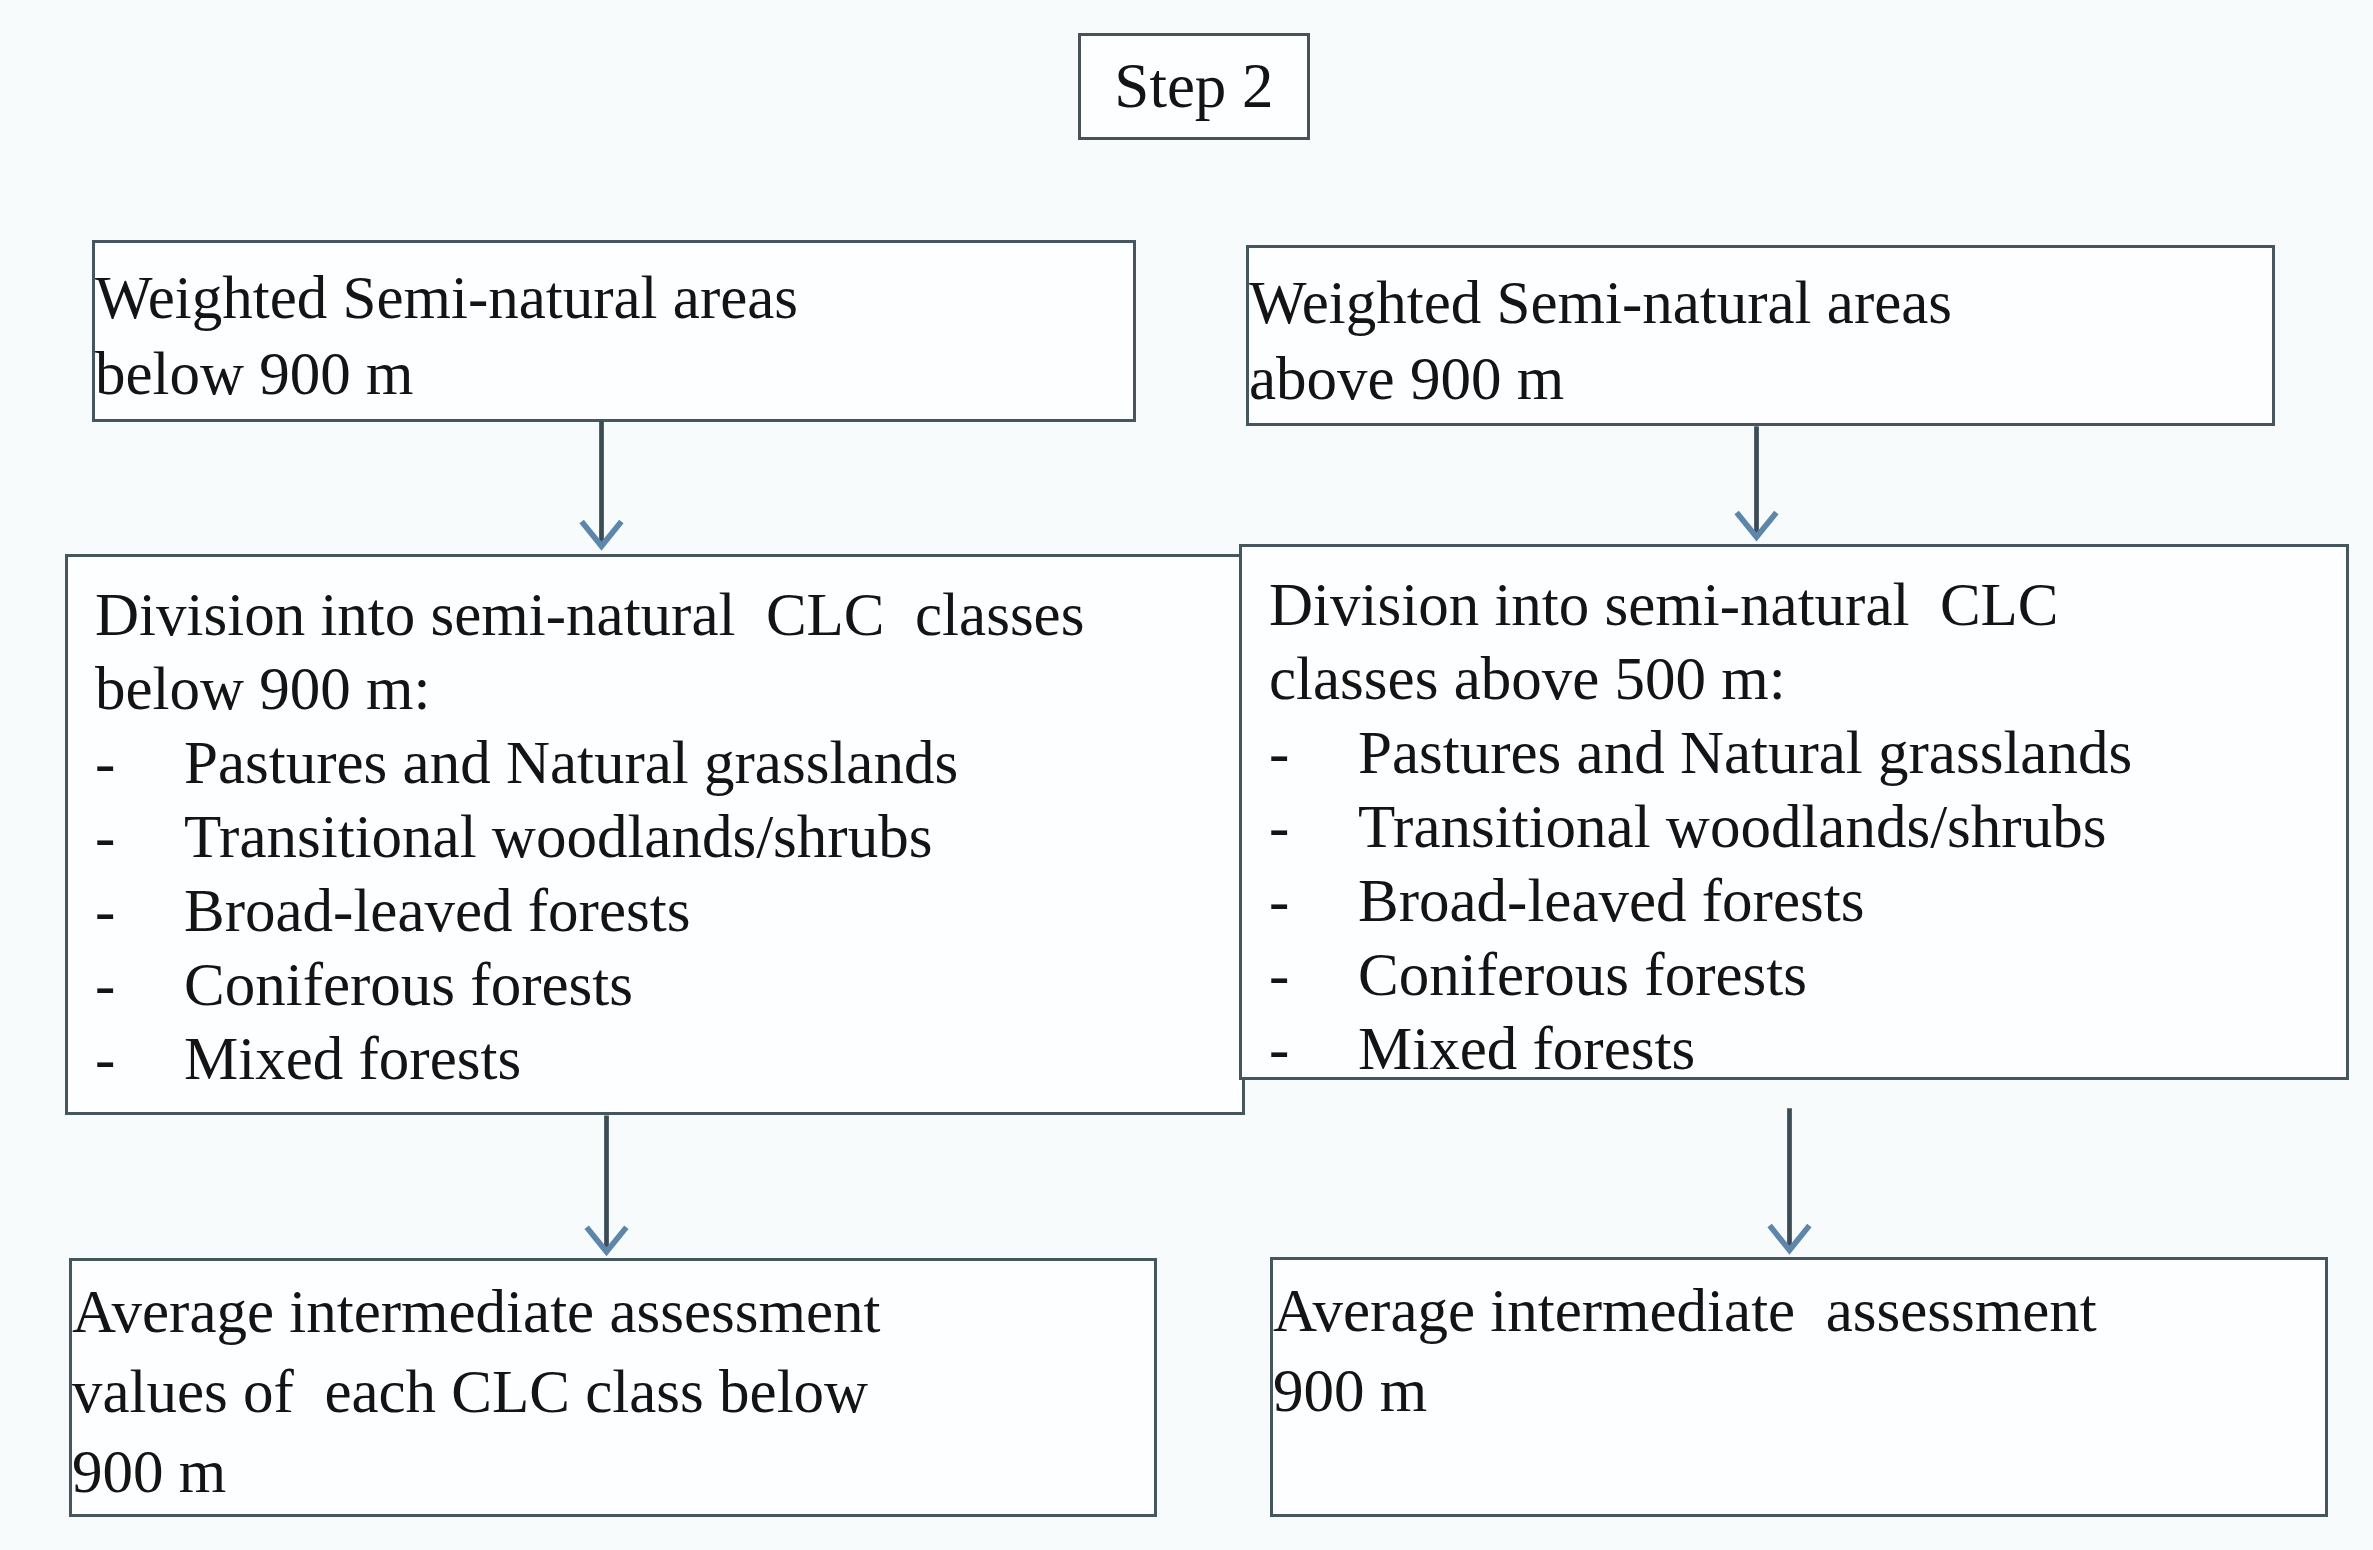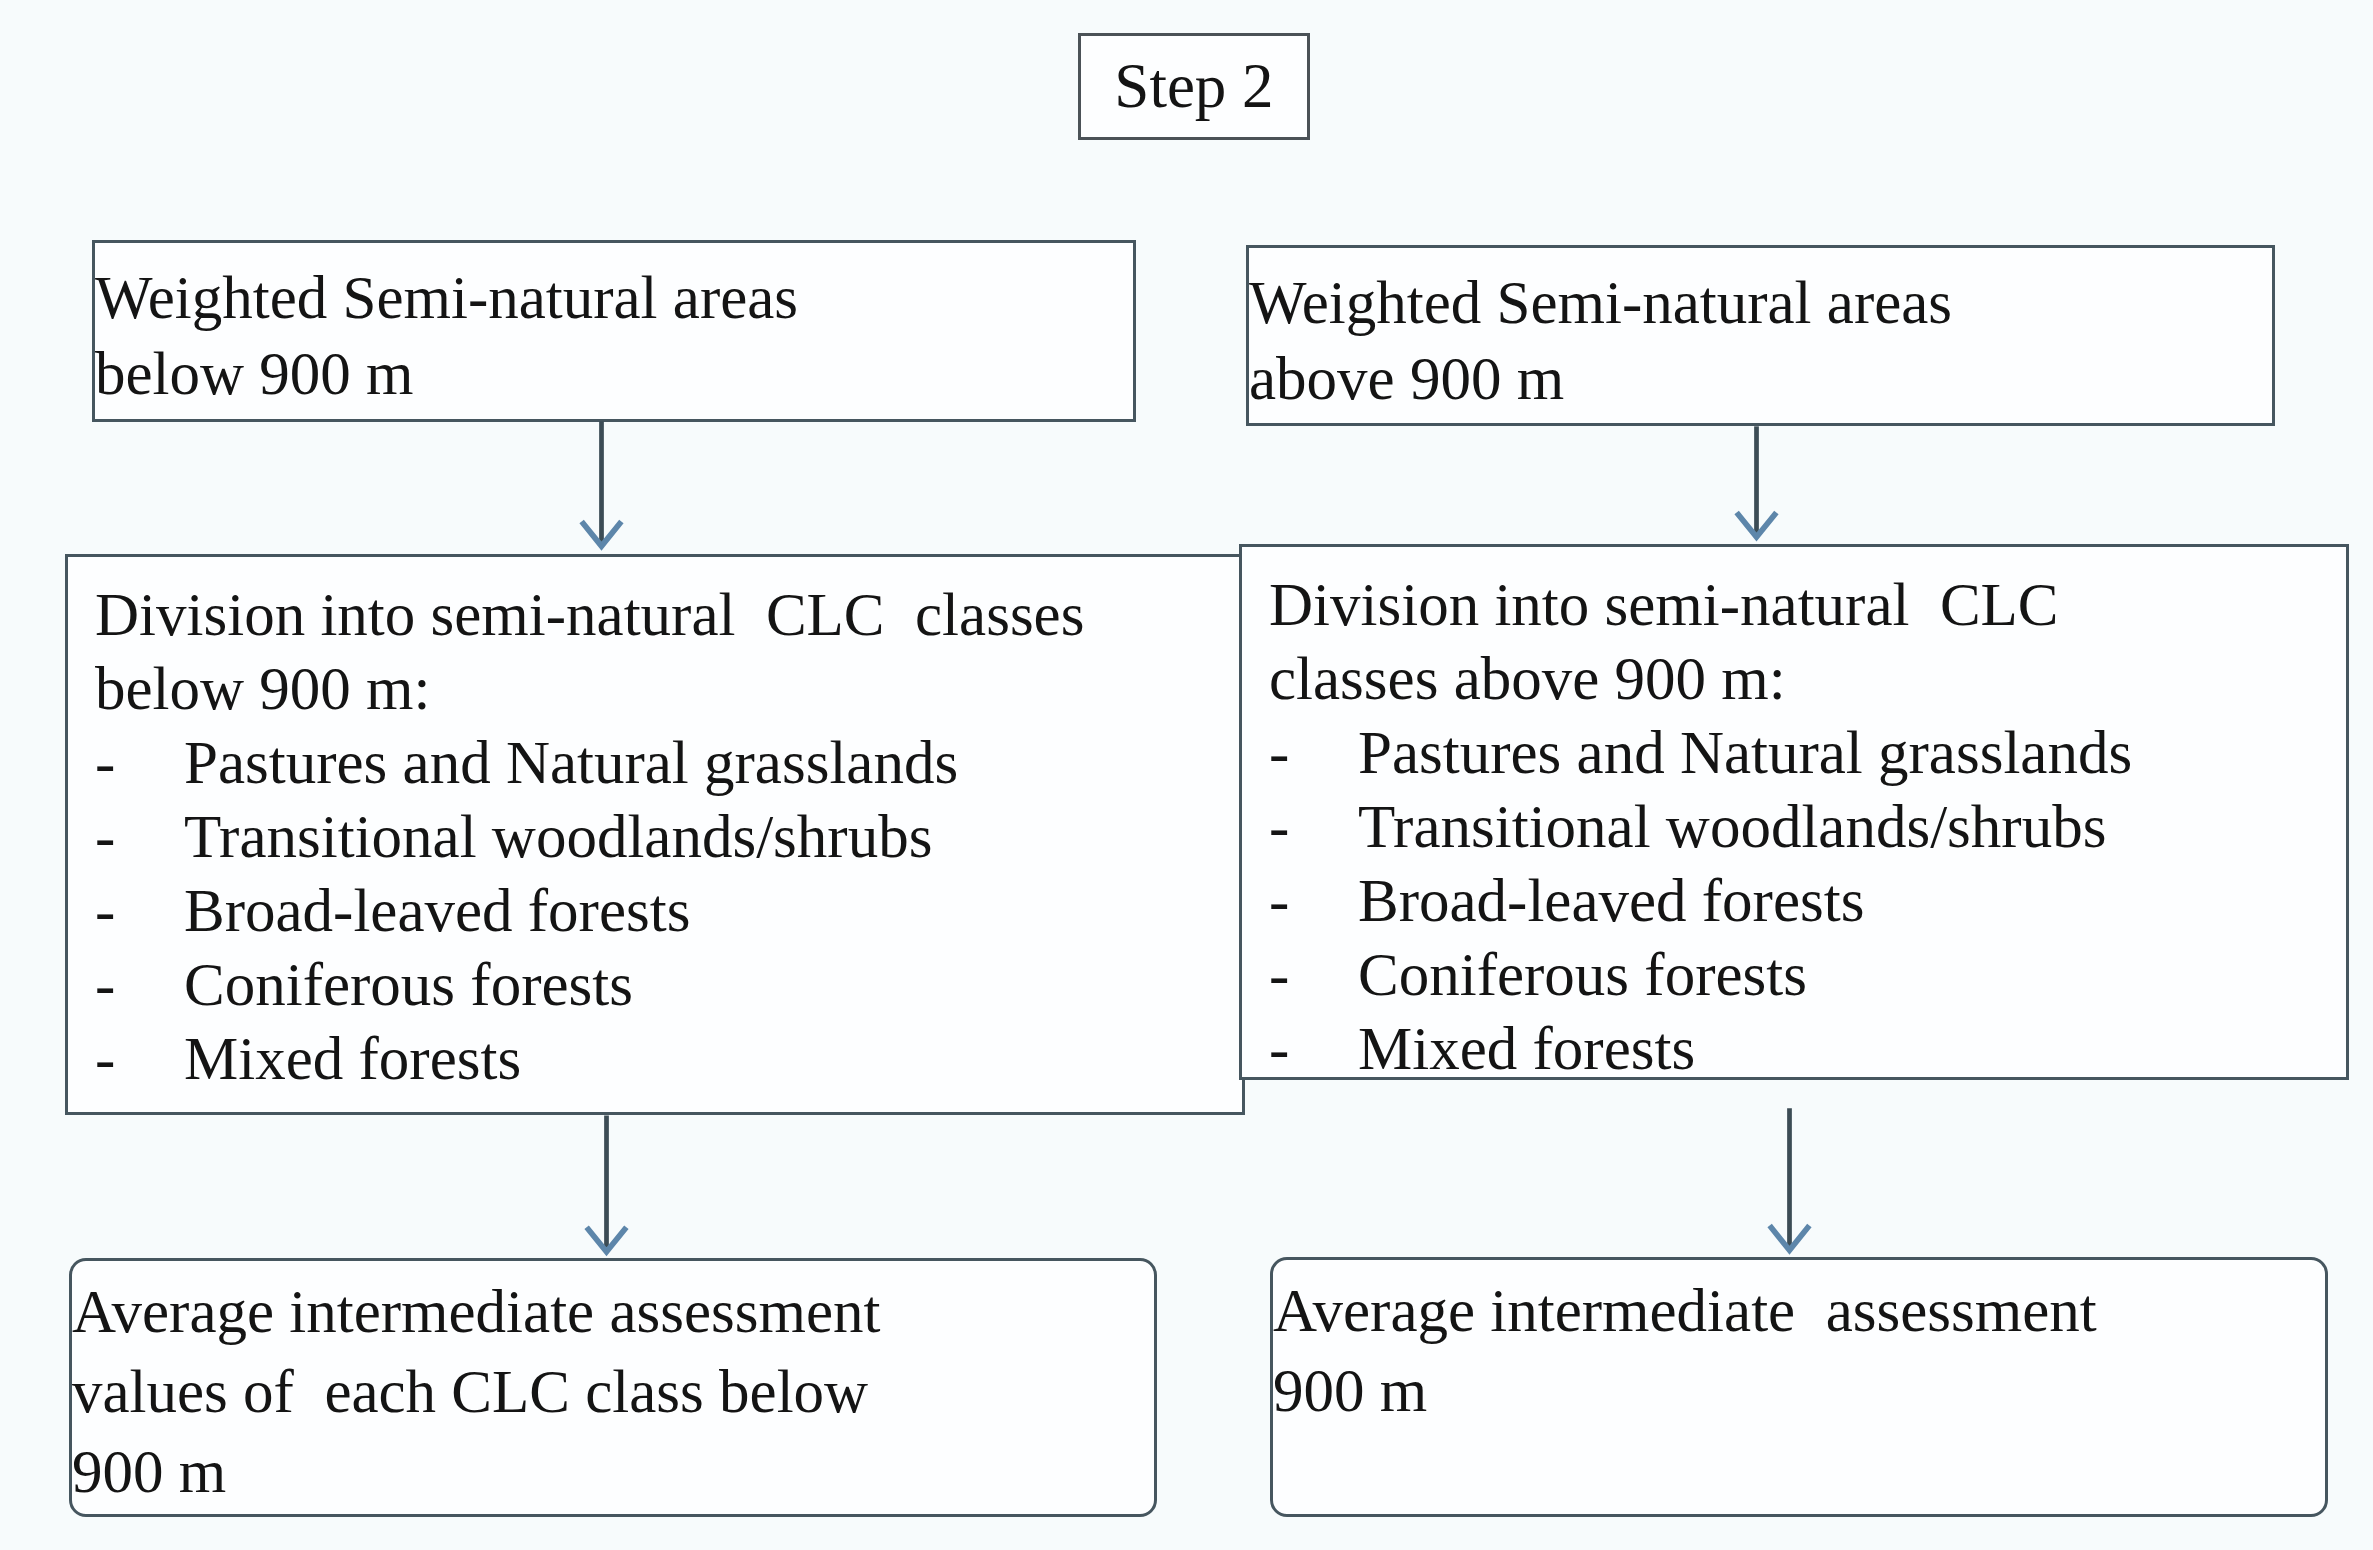--- a/index.html
+++ b/index.html
@@ -46,21 +46,21 @@
   .top-box { padding-top: 17px; }
   .mid-box { padding: 21px 27px 0 27px; }
   .mid-box .line { line-height: 74px; }
   .bullet-row { display: flex; }
   .bullet {
     width: 89px;
     flex: 0 0 89px;
     font-size: 61px;
     line-height: 74px;
   }
-  .bottom-box { padding-top: 11.4px; border-radius: 17px; }
+  .bottom-box { padding-top: 11.4px; }
   .bottom-box .line { line-height: 80px; }
   .arrow { position: absolute; width: 53px; }
   .arrow svg { display: block; }
   .arrow-shaft { stroke: var(--arrow-shaft); stroke-width: 5; }
   .arrow-head { stroke: var(--arrow-head); stroke-width: 6; fill: none; }
 </style>
 </head>
 <body>
 
 <div class="canvas">
@@ -113,21 +113,21 @@
       <span class="line">Coniferous forests</span>
     </div>
     <div class="bullet-row">
       <span class="bullet">-</span>
       <span class="line">Mixed forests</span>
     </div>
   </div>
 
   <div class="box mid-box" style="left:1239px; top:544px; width:1110px; height:536px;">
     <div class="line">Division into semi-natural  CLC</div>
-    <div class="line">classes above 900 m:</div>
+    <div class="line">classes above 500 m:</div>
     <div class="bullet-row">
       <span class="bullet">-</span>
       <span class="line">Pastures and Natural grasslands</span>
     </div>
     <div class="bullet-row">
       <span class="bullet">-</span>
       <span class="line">Transitional woodlands/shrubs</span>
     </div>
     <div class="bullet-row">
       <span class="bullet">-</span>

